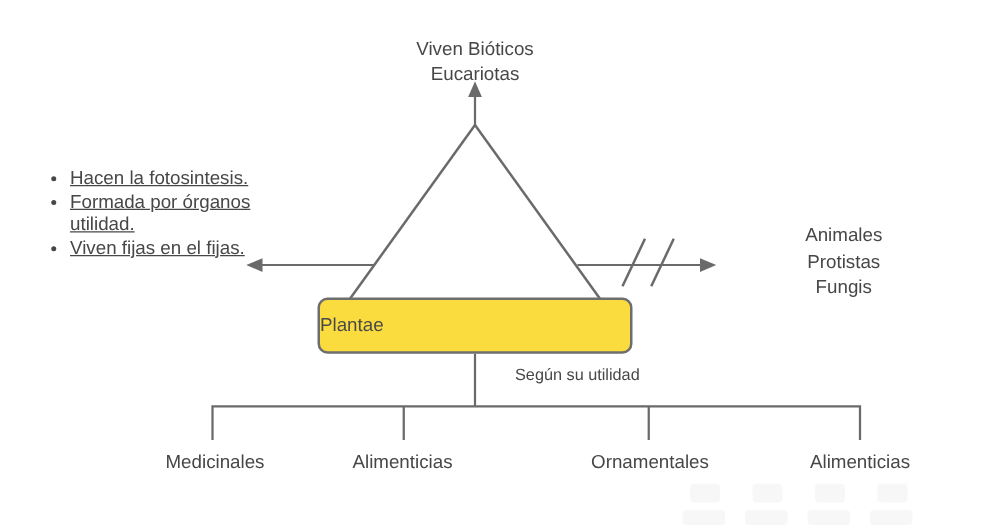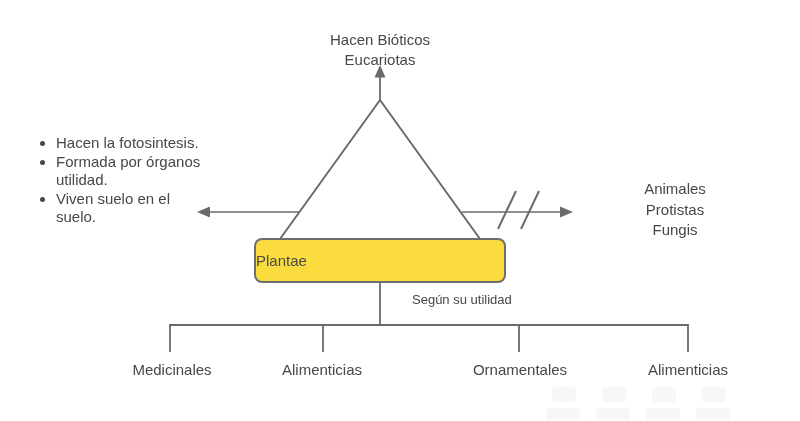--- a/index.html
+++ b/index.html
@@ -17,21 +17,21 @@
   .top-label {
     position: absolute; left: 280px; top: 30px; width: 200px;
     text-align: center; font-size: 15px; line-height: 20px; color: #474747;
   }
   .bullets {
     position: absolute; left: 36px; top: 134px; width: 152px;
     margin: 0; padding: 0 0 0 20px;
     font-size: 15px; line-height: 18.5px; color: #474747;
     list-style: disc outside;
   }
-  .bullets li { margin: 0; padding: 0; }
+  .bullets li { margin: 0; padding: 0; text-decoration: underline; }
   .right-labels {
     position: absolute; left: 618px; top: 179px; width: 114px;
     text-align: center; font-size: 15px; line-height: 20.5px; color: #474747;
   }
   .plantae-box {
     position: absolute; left: 254px; top: 238px; width: 252px; height: 45px;
     box-sizing: border-box;
     background: #FBDC3F;
     border: 2px solid #6E6E6E;
     border-radius: 8px;
@@ -99,28 +99,28 @@
     <line x1="380" y1="283" x2="380" y2="325" stroke="#6A6A6A" stroke-width="1.8"></line>
 
     <g>
       <path d="M170,352 L170,325 L688,325 L688,352" fill="none" stroke="#6A6A6A" stroke-width="1.8"></path>
       <line x1="323" y1="325" x2="323" y2="352" stroke="#6A6A6A" stroke-width="1.8"></line>
       <line x1="519" y1="325" x2="519" y2="352" stroke="#6A6A6A" stroke-width="1.8"></line>
     </g>
   </svg>
 
   <div class="top-label">
-    <div>Hacen Bióticos</div>
+    <div>Viven Bióticos</div>
     <div>Eucariotas</div>
   </div>
 
   <ul class="bullets">
     <li>Hacen la fotosintesis.</li>
     <li>Formada por órganos utilidad.</li>
-    <li>Viven suelo en el suelo.</li>
+    <li>Viven fijas en el fijas.</li>
   </ul>
 
   <div class="right-labels">
     <div>Animales</div>
     <div>Protistas</div>
     <div>Fungis</div>
   </div>
 
   <div class="plantae-box">
     <span>Plantae</span>

